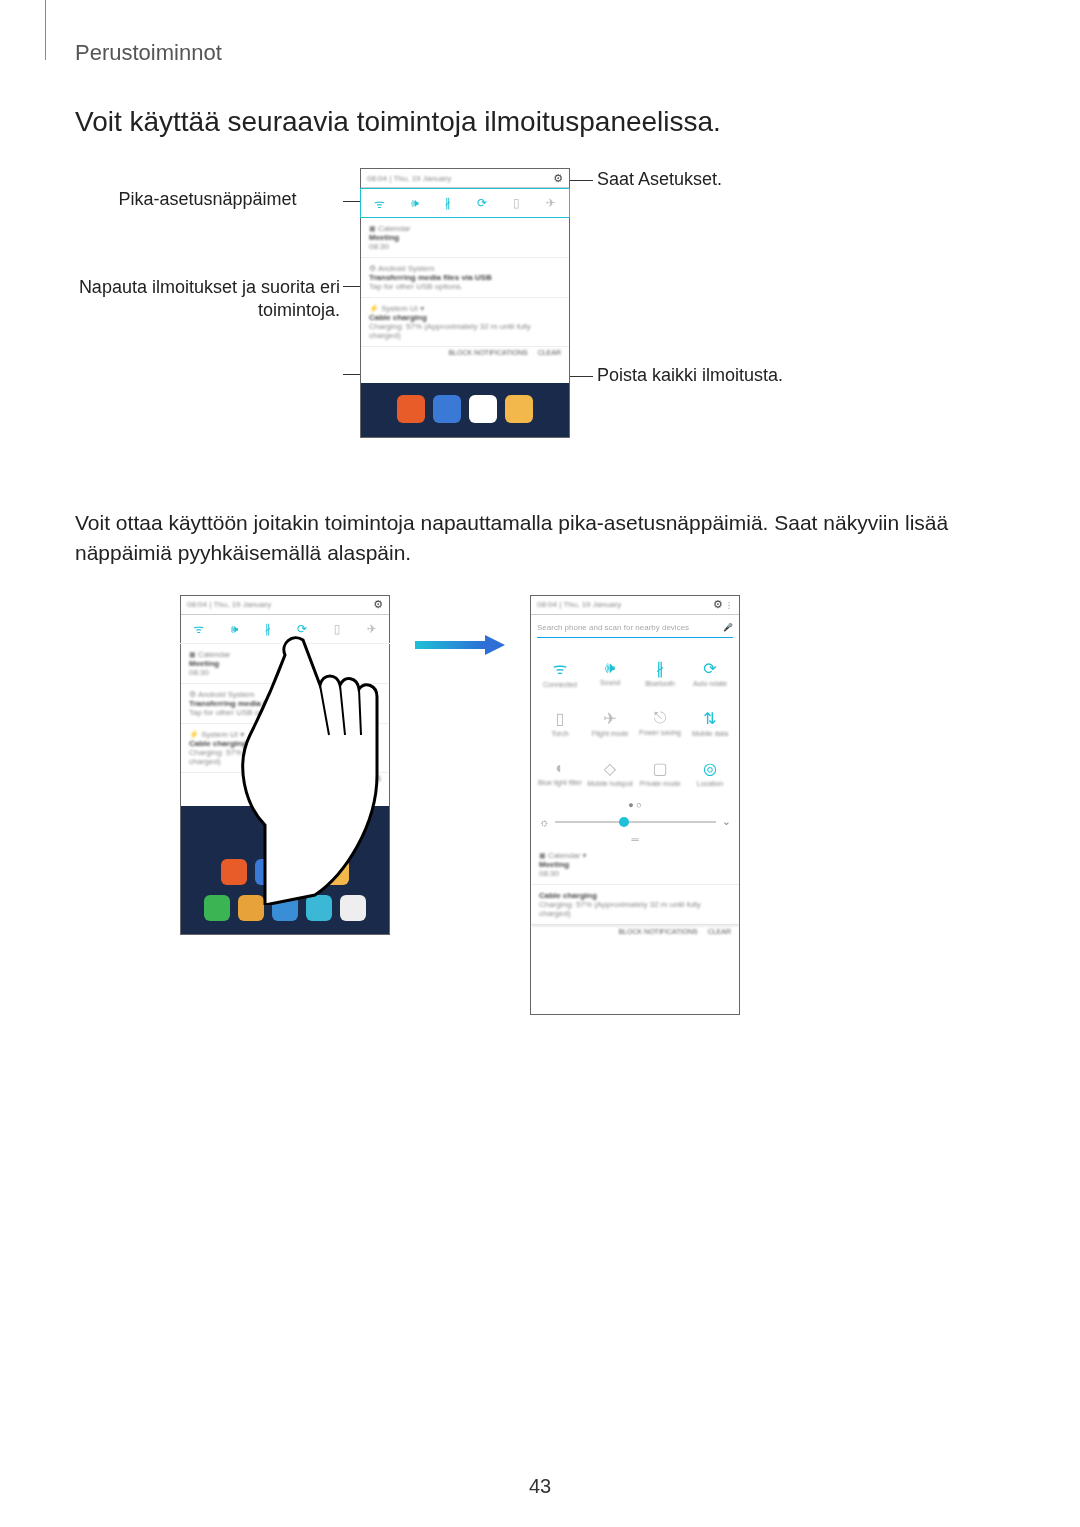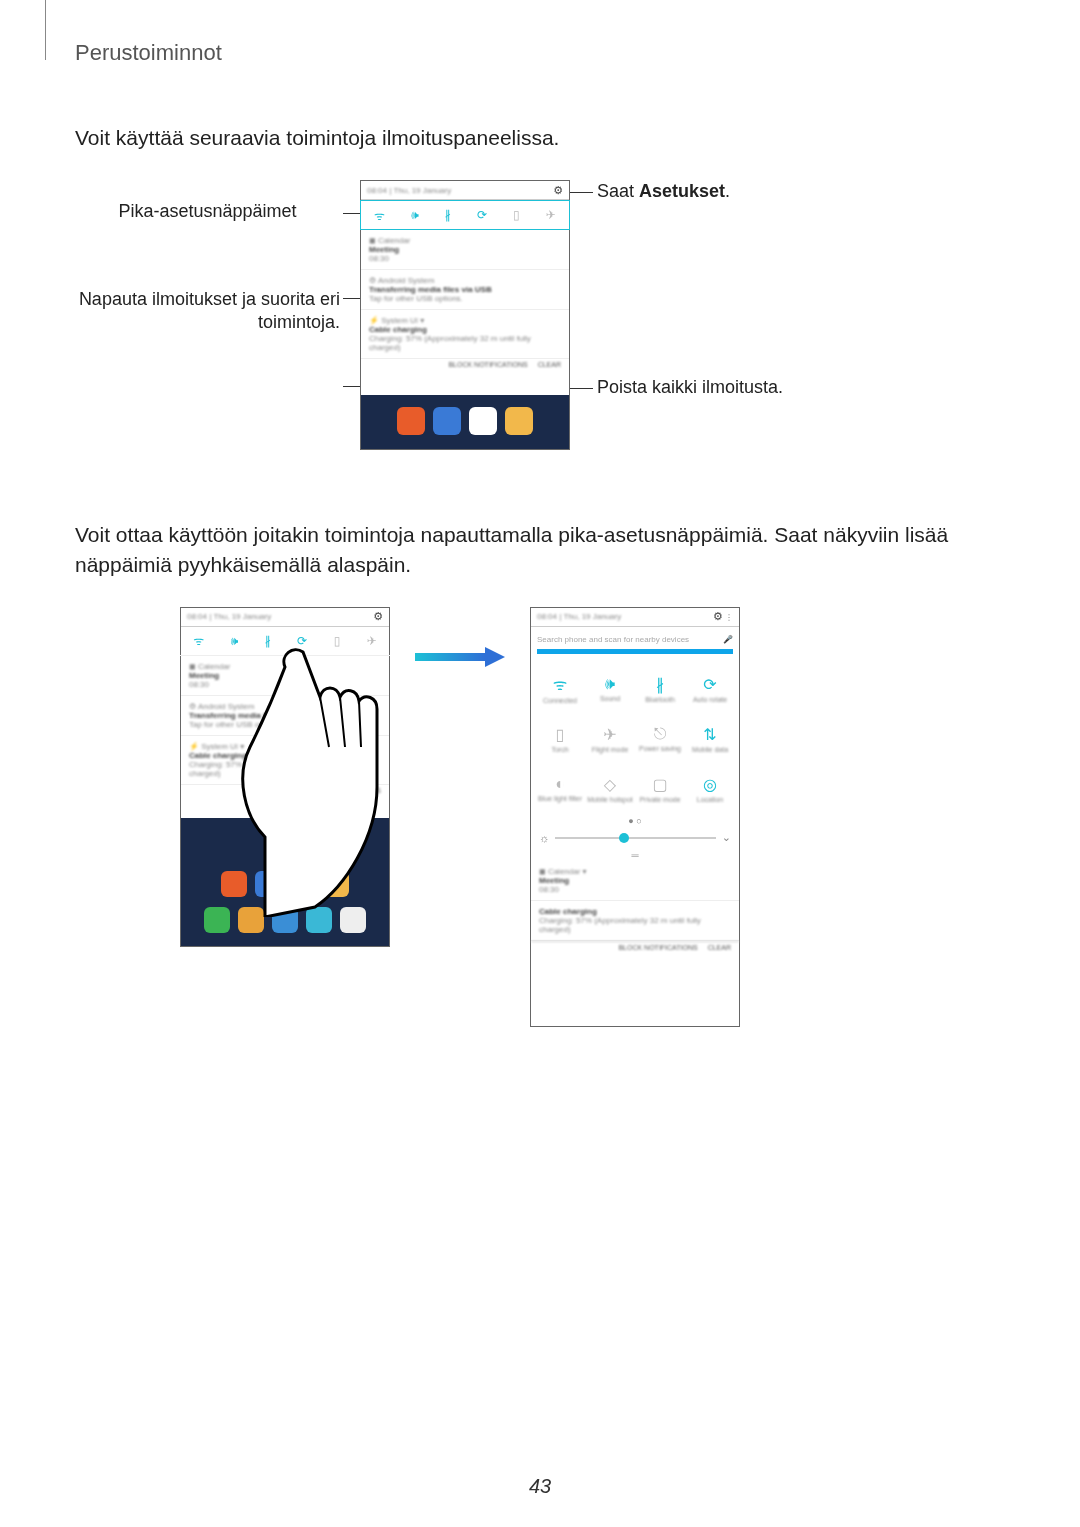--- a/index.html
+++ b/index.html
@@ -19,24 +19,24 @@
     position: absolute;
     left: 45px;
     top: 0;
     width: 1px;
     height: 60px;
     background: #888;
   }
   .header-title {
     font-size: 22px;
     color: #555;
-    margin-bottom: 60px;
+    margin-bottom: 40px;
   }
   .intro {
-    font-size: 21px;
+    font-size: 28px;
     color: #222;
     margin-bottom: 30px;
   }
   .diagram-wrap {
     position: relative;
     width: 930px;
     height: 290px;
     margin-bottom: 50px;
   }
   .phone-img {
@@ -149,21 +149,21 @@
     padding:6px 4px 2px 4px;
   }
   .phone-b .qs-cell{
     display:flex;flex-direction:column;align-items:center;justify-content:center;
     height:50px;
     font-size:7px;color:#1dc0d6;
   }
   .phone-b .qs-cell .ic{font-size:16px;}
   .phone-b .qs-cell .lbl{color:#888;filter:blur(1px);margin-top:2px;}
   .phone-b .search-row{
-    height:18px;margin:4px 6px;border-bottom:5px solid #0ea5e9;
+    height:18px;margin:4px 6px;border-bottom:1px solid #0ea5e9;
     font-size:8px;color:#aaa;display:flex;justify-content:space-between;align-items:center;
     filter:blur(0.7px);
   }
   .phone-b .brightness{
     height:24px;display:flex;align-items:center;padding:0 8px;gap:6px;
   }
   .phone-b .brightness .track{flex:1;height:2px;background:#ccc;position:relative;}
   .phone-b .brightness .knob{position:absolute;left:40%;top:-4px;width:10px;height:10px;border-radius:50%;background:#1dc0d6;}
   .phone-b .bottom-btns{border-top:1px solid #ccc;}
 
@@ -192,31 +192,30 @@
   }
   .swipe-arrow svg{width:100%;height:100%;}
 
   .page-number {
     position:absolute;
     bottom: 22px;
     left:0;right:0;
     text-align:center;
     font-size:20px;
     color:#333;
-    font-style:italic;
   }
 
   .dock-row2{
     position:absolute;bottom:6px;left:0;right:0;height:40px;
     display:flex;justify-content:center;gap:8px;align-items:center;
   }
   .dk{width:26px;height:26px;border-radius:6px;}
   .blurtext{filter:blur(1.2px);color:#888;font-size:8px;}
 
-  .strong{font-weight:bold;}
+  .strong{font-weight:normal;}
 </style>
 </head>
 <body>
 
 <div class="page">
   <div class="side-line"></div>
 
   <div class="header-title">Perustoiminnot</div>
 
   <div class="intro">Voit käyttää seuraavia toimintoja ilmoituspaneelissa.</div>

